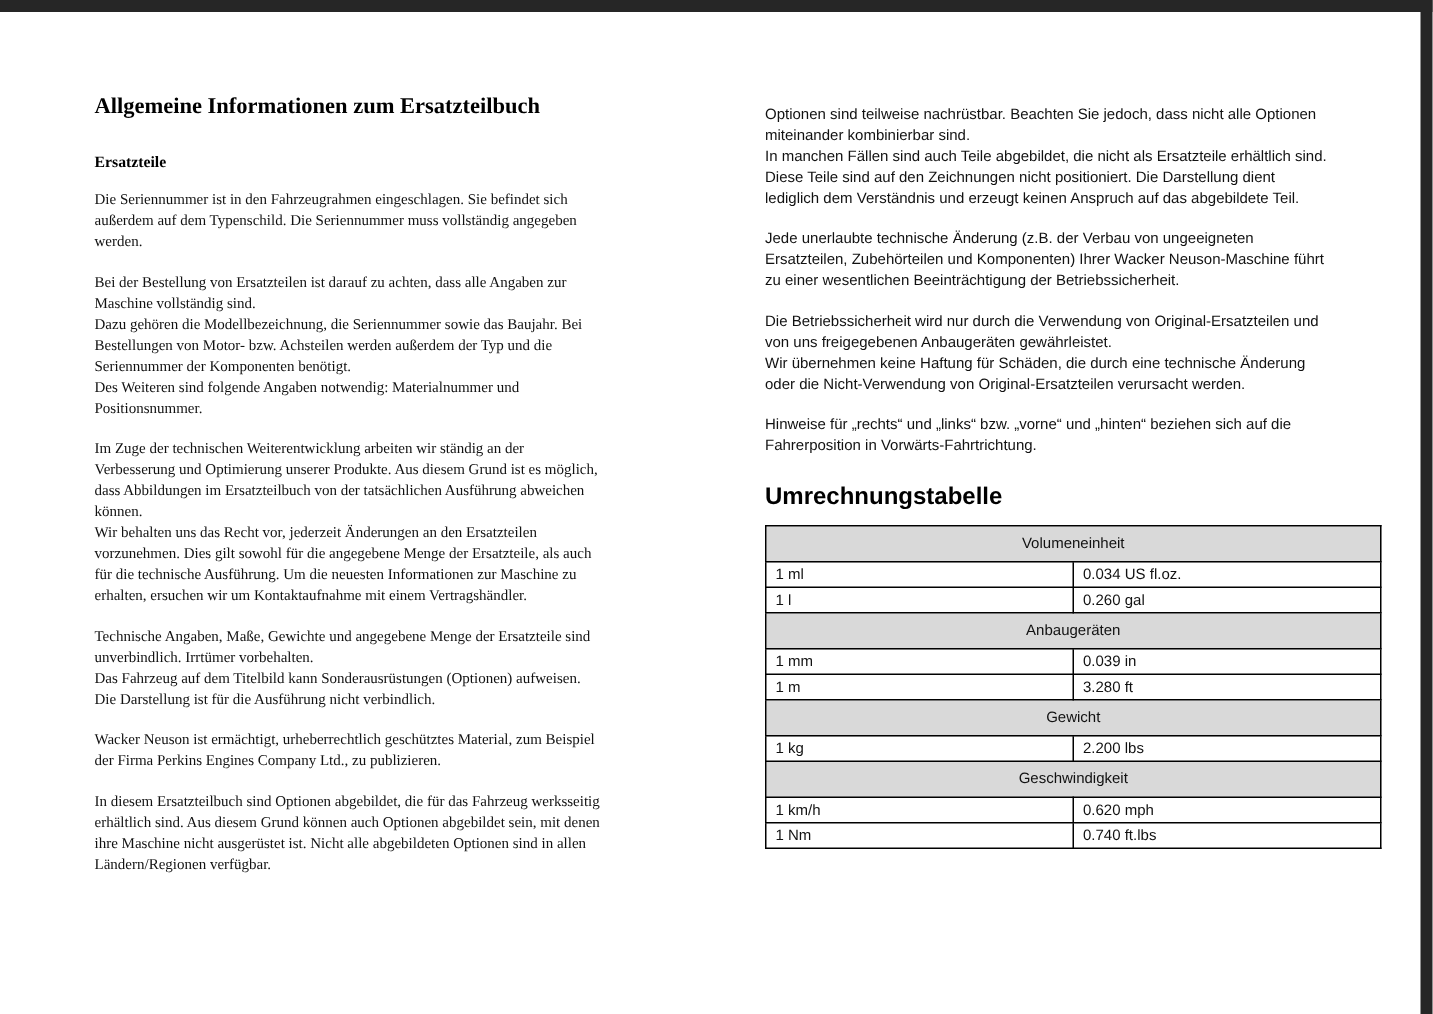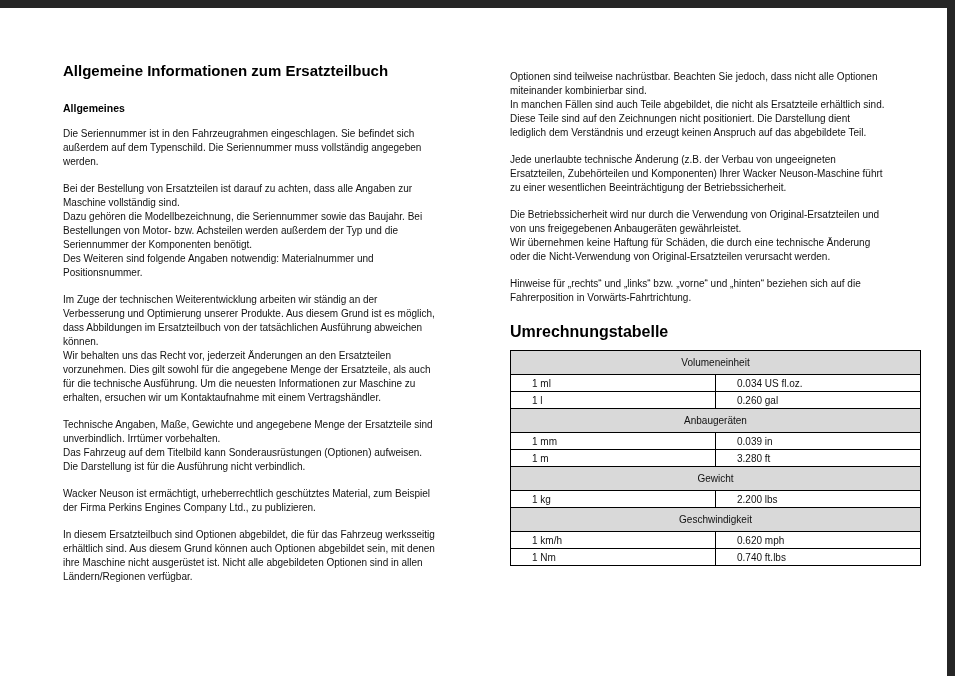--- a/index.html
+++ b/index.html
@@ -13,21 +13,21 @@
   }
   .edge-top {
     position: absolute; top: 0; left: 0; width: 955px; height: 8px;
     background: #262626;
   }
   .edge-right {
     position: absolute; top: 0; right: 0; width: 8px; height: 676px;
     background: #262626;
   }
   .col-left {
-    position: absolute; left: 63px; top: 62px; width: 420px;
+    position: absolute; left: 63px; top: 62px; width: 420px; font-family: Liberation Serif, serif;
   }
   .col-right {
     position: absolute; left: 510px; top: 70px; width: 430px;
   }
   .doc-title {
     font-size: 15px; font-weight: bold; line-height: 18px;
     margin: 0 0 22px 0; color: #000000;
   }
   .sub-heading {
     font-size: 10.5px; font-weight: bold; line-height: 13px;
@@ -44,40 +44,40 @@
   }
   table.conv {
     border-collapse: collapse;
     width: 411px;
     table-layout: fixed;
     font-size: 10px;
   }
   table.conv td {
     border: 1px solid #000000;
     height: 16px;
-    padding: 0 0 0 21px;
+    padding: 0 0 0 6px;
     vertical-align: middle;
   }
   table.conv td.sec {
     background: #d9d9d9;
     text-align: center;
     padding: 4px;
     height: 15px;
   }
   .u { width: 201px; }
 </style>
 </head>
 <body>
 
 <div class="edge-top"></div>
 <div class="edge-right"></div>
 
 <div class="col-left">
   <h1 class="doc-title">Allgemeine Informationen zum Ersatzteilbuch</h1>
-  <h2 class="sub-heading">Allgemeines</h2>
+  <h2 class="sub-heading">Ersatzteile</h2>
   <p class="para">Die Seriennummer ist in den Fahrzeugrahmen eingeschlagen. Sie befindet sich
 außerdem auf dem Typenschild. Die Seriennummer muss vollständig angegeben
 werden.</p>
   <p class="para">Bei der Bestellung von Ersatzteilen ist darauf zu achten, dass alle Angaben zur
 Maschine vollständig sind.
 Dazu gehören die Modellbezeichnung, die Seriennummer sowie das Baujahr. Bei
 Bestellungen von Motor- bzw. Achsteilen werden außerdem der Typ und die
 Seriennummer der Komponenten benötigt.
 Des Weiteren sind folgende Angaben notwendig: Materialnummer und
 Positionsnummer.</p>

